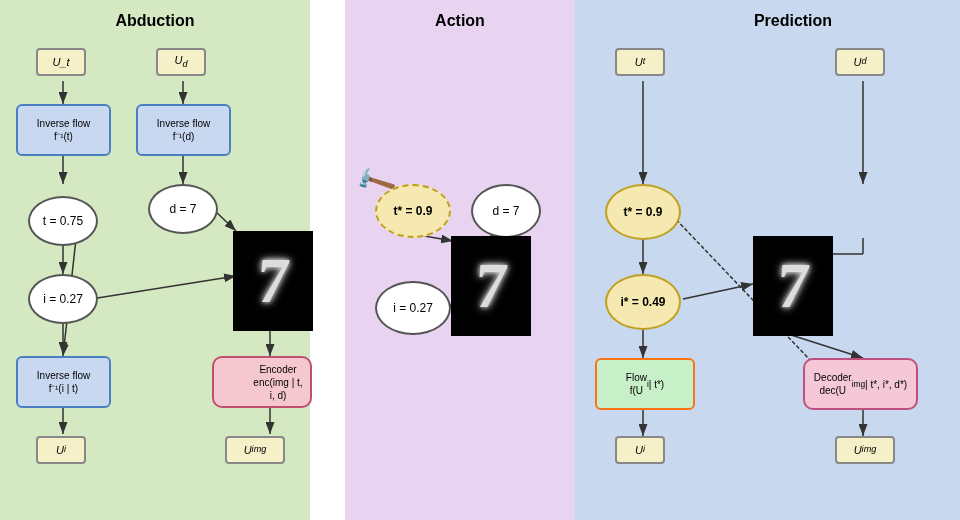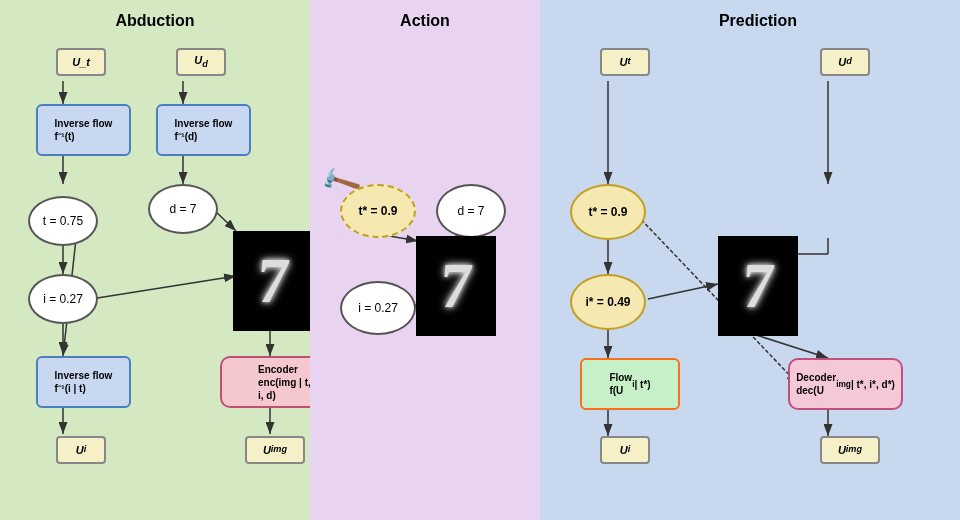--- a/index.html
+++ b/index.html
@@ -31,20 +31,21 @@
     .section-abduction {
       background-color: #d4e8c2;
       width: 310px;
       flex-shrink: 0;
     }
 
     .section-action {
       background-color: #e8d4f0;
       width: 230px;
       flex-shrink: 0;
+      margin-left: 35px;
     }
 
     .section-prediction {
       background-color: #c8d8ee;
       flex: 1;
     }
 
     .section-title {
       font-size: 16px;
       font-weight: bold;
@@ -66,26 +67,26 @@
       overflow: visible;
       pointer-events: none;
     }
 
     
     .box {
       position: absolute;
       display: flex;
       align-items: center;
       justify-content: center;
+      text-align: center;
       font-size: 11px;
-      font-weight: bold;
+      font-weight: normal;
       border-radius: 6px;
       padding: 4px;
       line-height: 1.3;
-      margin-left: 20px;
     }
 
     .box-blue {
       background: #c8d8f0;
       border: 2px solid #4a7fc1;
     }
 
     .box-pink {
       background: #f5c8d0;
       border: 2px solid #c05070;
@@ -239,21 +240,21 @@
       </div>
 
       <div class="img-seven" style="left:225px; top:195px; width:80px; height:100px;">
         <span class="img-seven-inner">7</span>
       </div>
 
       <div class="box box-blue" style="left:8px; top:320px; width:95px; height:52px; font-size:10px;">
         Inverse flow<br>f⁻¹(i | t)
       </div>
 
-      <div class="box box-pink" style="left:192px; top:320px; width:100px; height:52px; font-size:10px;padding-left:36px;">
+      <div class="box box-pink" style="left:204px; top:320px; width:100px; height:52px; font-size:10px;padding-left:36px;">
         Encoder<br>enc(img | t, i, d)
       </div>
 
       <div class="box box-label" style="left:28px; top:400px; width:50px; height:28px;">
         U<sub>i</sub>
       </div>
 
       <div class="box box-label" style="left:217px; top:400px; width:60px; height:28px;">
         U<sub>img</sub>
       </div>

